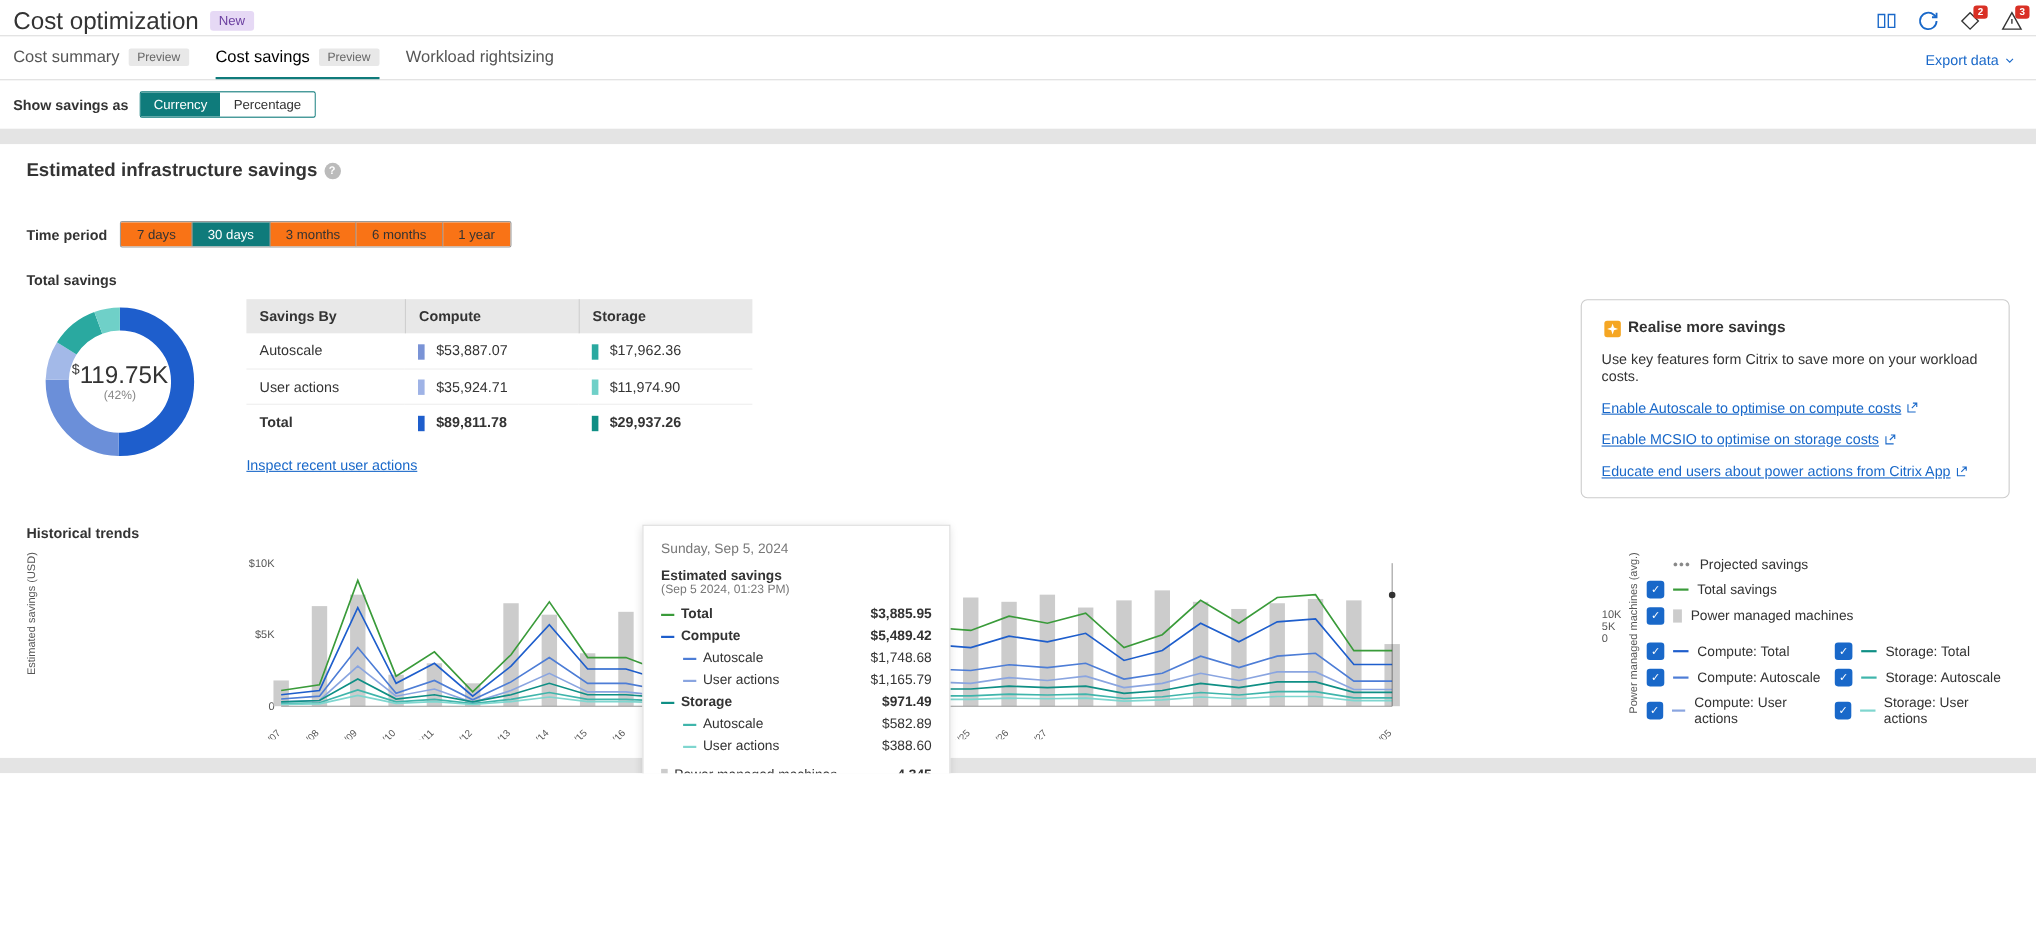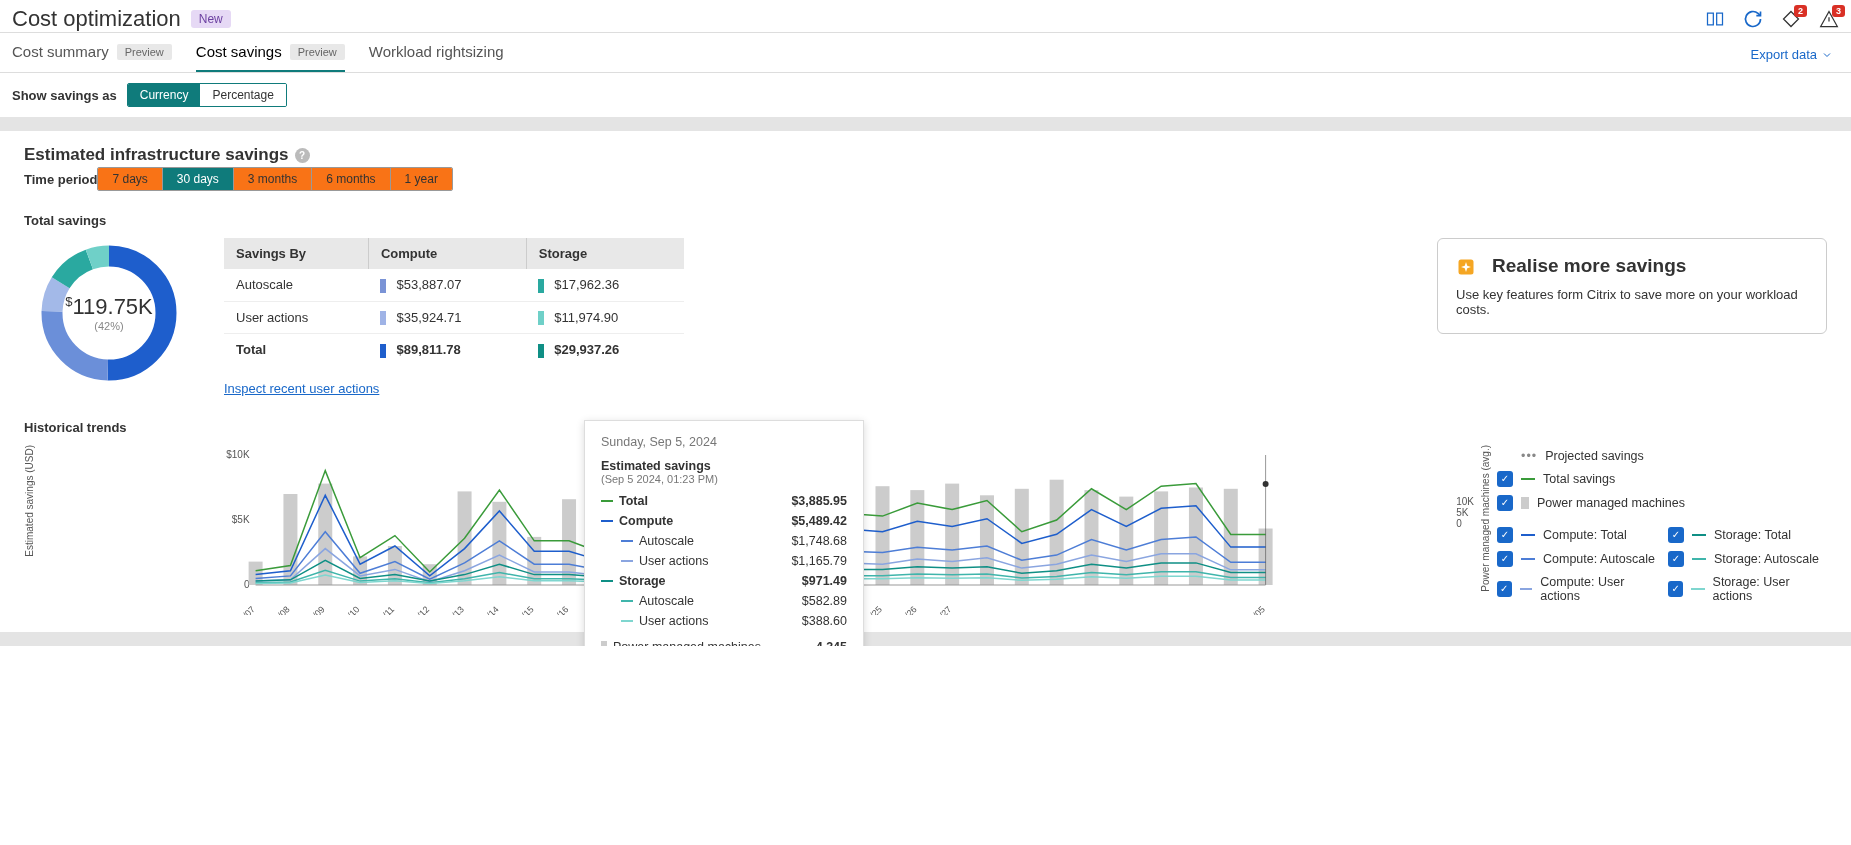--- a/index.html
+++ b/index.html
@@ -27,21 +27,21 @@
 .toggle-group { display: inline-flex; border: 1px solid #0f7b7b; border-radius: 2px; overflow: hidden; }
 .toggle-btn { padding: 4px 12px; font-size: 12px; background: #fff; color: #333; cursor: pointer; border: none; }
 .toggle-btn.active { background: #0f7b7b; color: #fff; }
 
 .gray-strip { background: #e4e4e4; height: 14px; }
 
 .content { padding: 14px 24px; }
 .section-title { font-size: 17px; font-weight: 600; display: flex; align-items: center; gap: 6px; }
 .help-icon { width: 15px; height: 15px; border-radius: 50%; background: #bbb; color: #fff; font-size: 10px; display: inline-flex; align-items: center; justify-content: center; }
 
-.period-row { display: flex; align-items: center; margin-top: 2px; }
+.period-row { display: flex; align-items: center; gap: 12px; margin-top: 36px; }
 .period-label { font-size: 13px; font-weight: 600; }
 .period-group { display: inline-flex; border: 1px solid #999; border-radius: 2px; overflow: hidden; }
 .period-btn { padding: 4px 14px; font-size: 12px; background: #f97316; color: #333; border: none; border-right: 1px solid #999; cursor: pointer; }
 .period-btn:last-child { border-right: none; }
 .period-btn.active { background: #0f7b7b; color: #fff; }
 
 .subsection-title { font-size: 13px; font-weight: 600; margin-top: 22px; }
 
 .savings-row { display: flex; gap: 30px; margin-top: 10px; align-items: flex-start; }
 
@@ -55,21 +55,21 @@
 .savings-table { border-collapse: collapse; font-size: 13px; min-width: 460px; }
 .savings-table th { background: #e8e8e8; text-align: left; padding: 8px 12px; font-weight: 600; border-right: 1px solid #ccc; }
 .savings-table th:last-child { border-right: none; }
 .savings-table td { padding: 8px 12px; border-bottom: 1px solid #eee; }
 .savings-table tr.total td { font-weight: 600; border-top: 1px solid #333; border-bottom: none; }
 .cell-marker { display: inline-block; width: 6px; height: 14px; vertical-align: middle; margin-right: 10px; }
 
 .inspect-link { color: #1968c9; text-decoration: underline; font-size: 13px; margin-top: 15px; display: inline-block; cursor: pointer; }
 
 .realise-card { border: 1px solid #ccc; border-radius: 6px; padding: 16px 18px; width: 390px; margin-left: auto; }
-.realise-title { font-size: 19px; font-weight: 600; display: flex; align-items: flex-end; gap: 16px; }
+.realise-title { font-size: 14px; font-weight: 600; display: flex; align-items: flex-start; gap: 4px; }
 .realise-desc { font-size: 13px; margin-top: 10px; }
 .realise-link { color: #1968c9; text-decoration: underline; font-size: 13px; margin-top: 14px; display: flex; align-items: center; gap: 4px; cursor: pointer; }
 
 .hist-section { margin-top: 24px; position: relative; }
 .chart-area { display: flex; align-items: flex-start; gap: 6px; margin-top: 10px; }
 .chart-svg-wrap { flex: 1; }
 .y-axis-label { writing-mode: vertical-rl; transform: rotate(180deg); font-size: 10px; color: #555; text-align: center; }
 
 .tooltip { position: absolute; left: 560px; top: 0px; width: 280px; background: #fff; border: 1px solid #ddd; box-shadow: 0 2px 8px rgba(0,0,0,0.15); padding: 14px 16px 10px; font-size: 12.5px; z-index: 10; }
 .tooltip-date { color: #777; margin-bottom: 10px; }
@@ -232,20 +232,31 @@
 
     <div class="realise-card">
       <div class="realise-title">
         <svg width="20" height="20" viewBox="0 0 24 24">
             <rect x="3" y="3" width="18" height="18" rx="3" fill="#f5a623"></rect>
             <path d="M12 6l1.5 4.5L18 12l-4.5 1.5L12 18l-1.5-4.5L6 12l4.5-1.5z" fill="#fff"></path>
           </svg>
         <span>Realise more savings</span>
       </div>
       <div class="realise-desc">Use key features form Citrix to save more on your workload costs.</div>
+      <div id="realise-links">
+          <a class="realise-link">Enable Autoscale to optimise on compute costs <svg width="12" height="12" viewBox="0 0 24 24" fill="none" stroke="#1968c9" stroke-width="2">
+              <path d="M14 3h7v7M21 3l-9 9M5 5v14h14"></path>
+            </svg></a>
+          <a class="realise-link">Enable MCSIO to optimise on storage costs <svg width="12" height="12" viewBox="0 0 24 24" fill="none" stroke="#1968c9" stroke-width="2">
+              <path d="M14 3h7v7M21 3l-9 9M5 5v14h14"></path>
+            </svg></a>
+          <a class="realise-link">Educate end users about power actions from Citrix App <svg width="12" height="12" viewBox="0 0 24 24" fill="none" stroke="#1968c9" stroke-width="2">
+              <path d="M14 3h7v7M21 3l-9 9M5 5v14h14"></path>
+            </svg></a>
+        </div>
     </div>
   </div>
 
   <div class="hist-section">
     <div class="subsection-title">Historical trends</div>
     <div class="chart-area">
       <div class="y-axis-label">Estimated savings (USD)</div>
       <div class="chart-svg-wrap">
         <svg id="chart-svg" viewBox="0 0 1060 170" style="width:100%;height:170px;">
             <text x="34" y="143" font-size="10" text-anchor="end" fill="#555">0</text>

